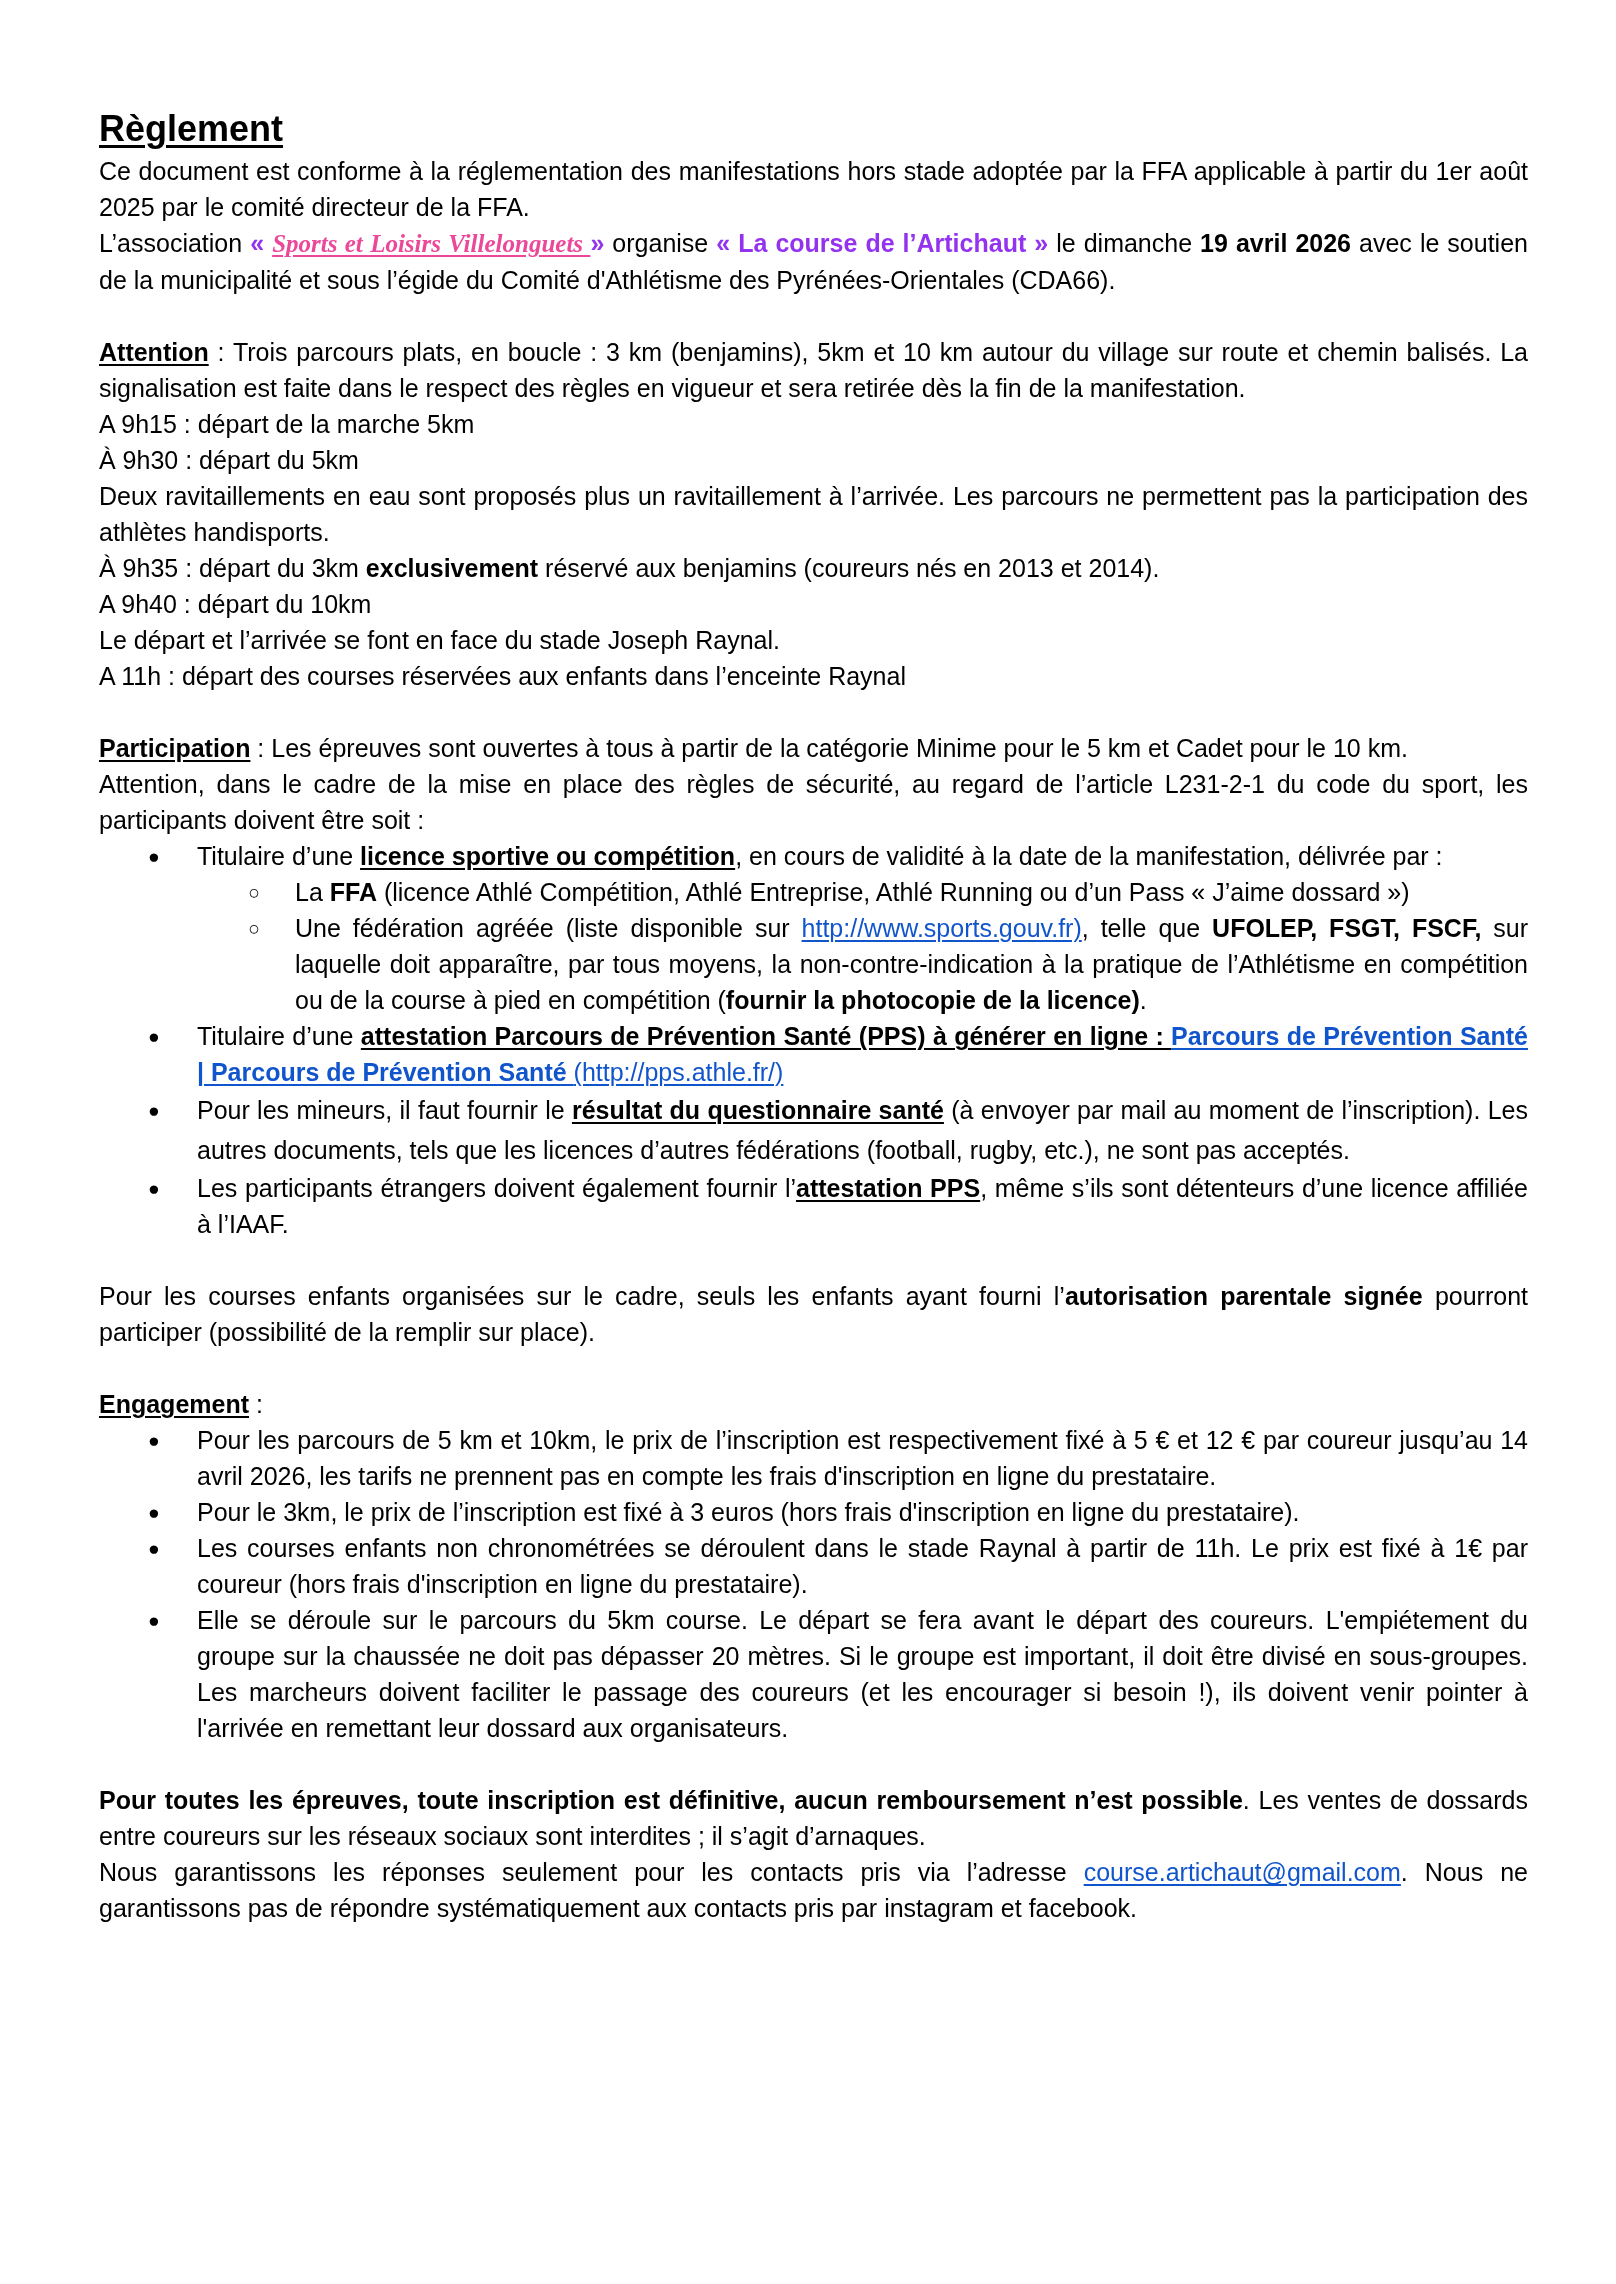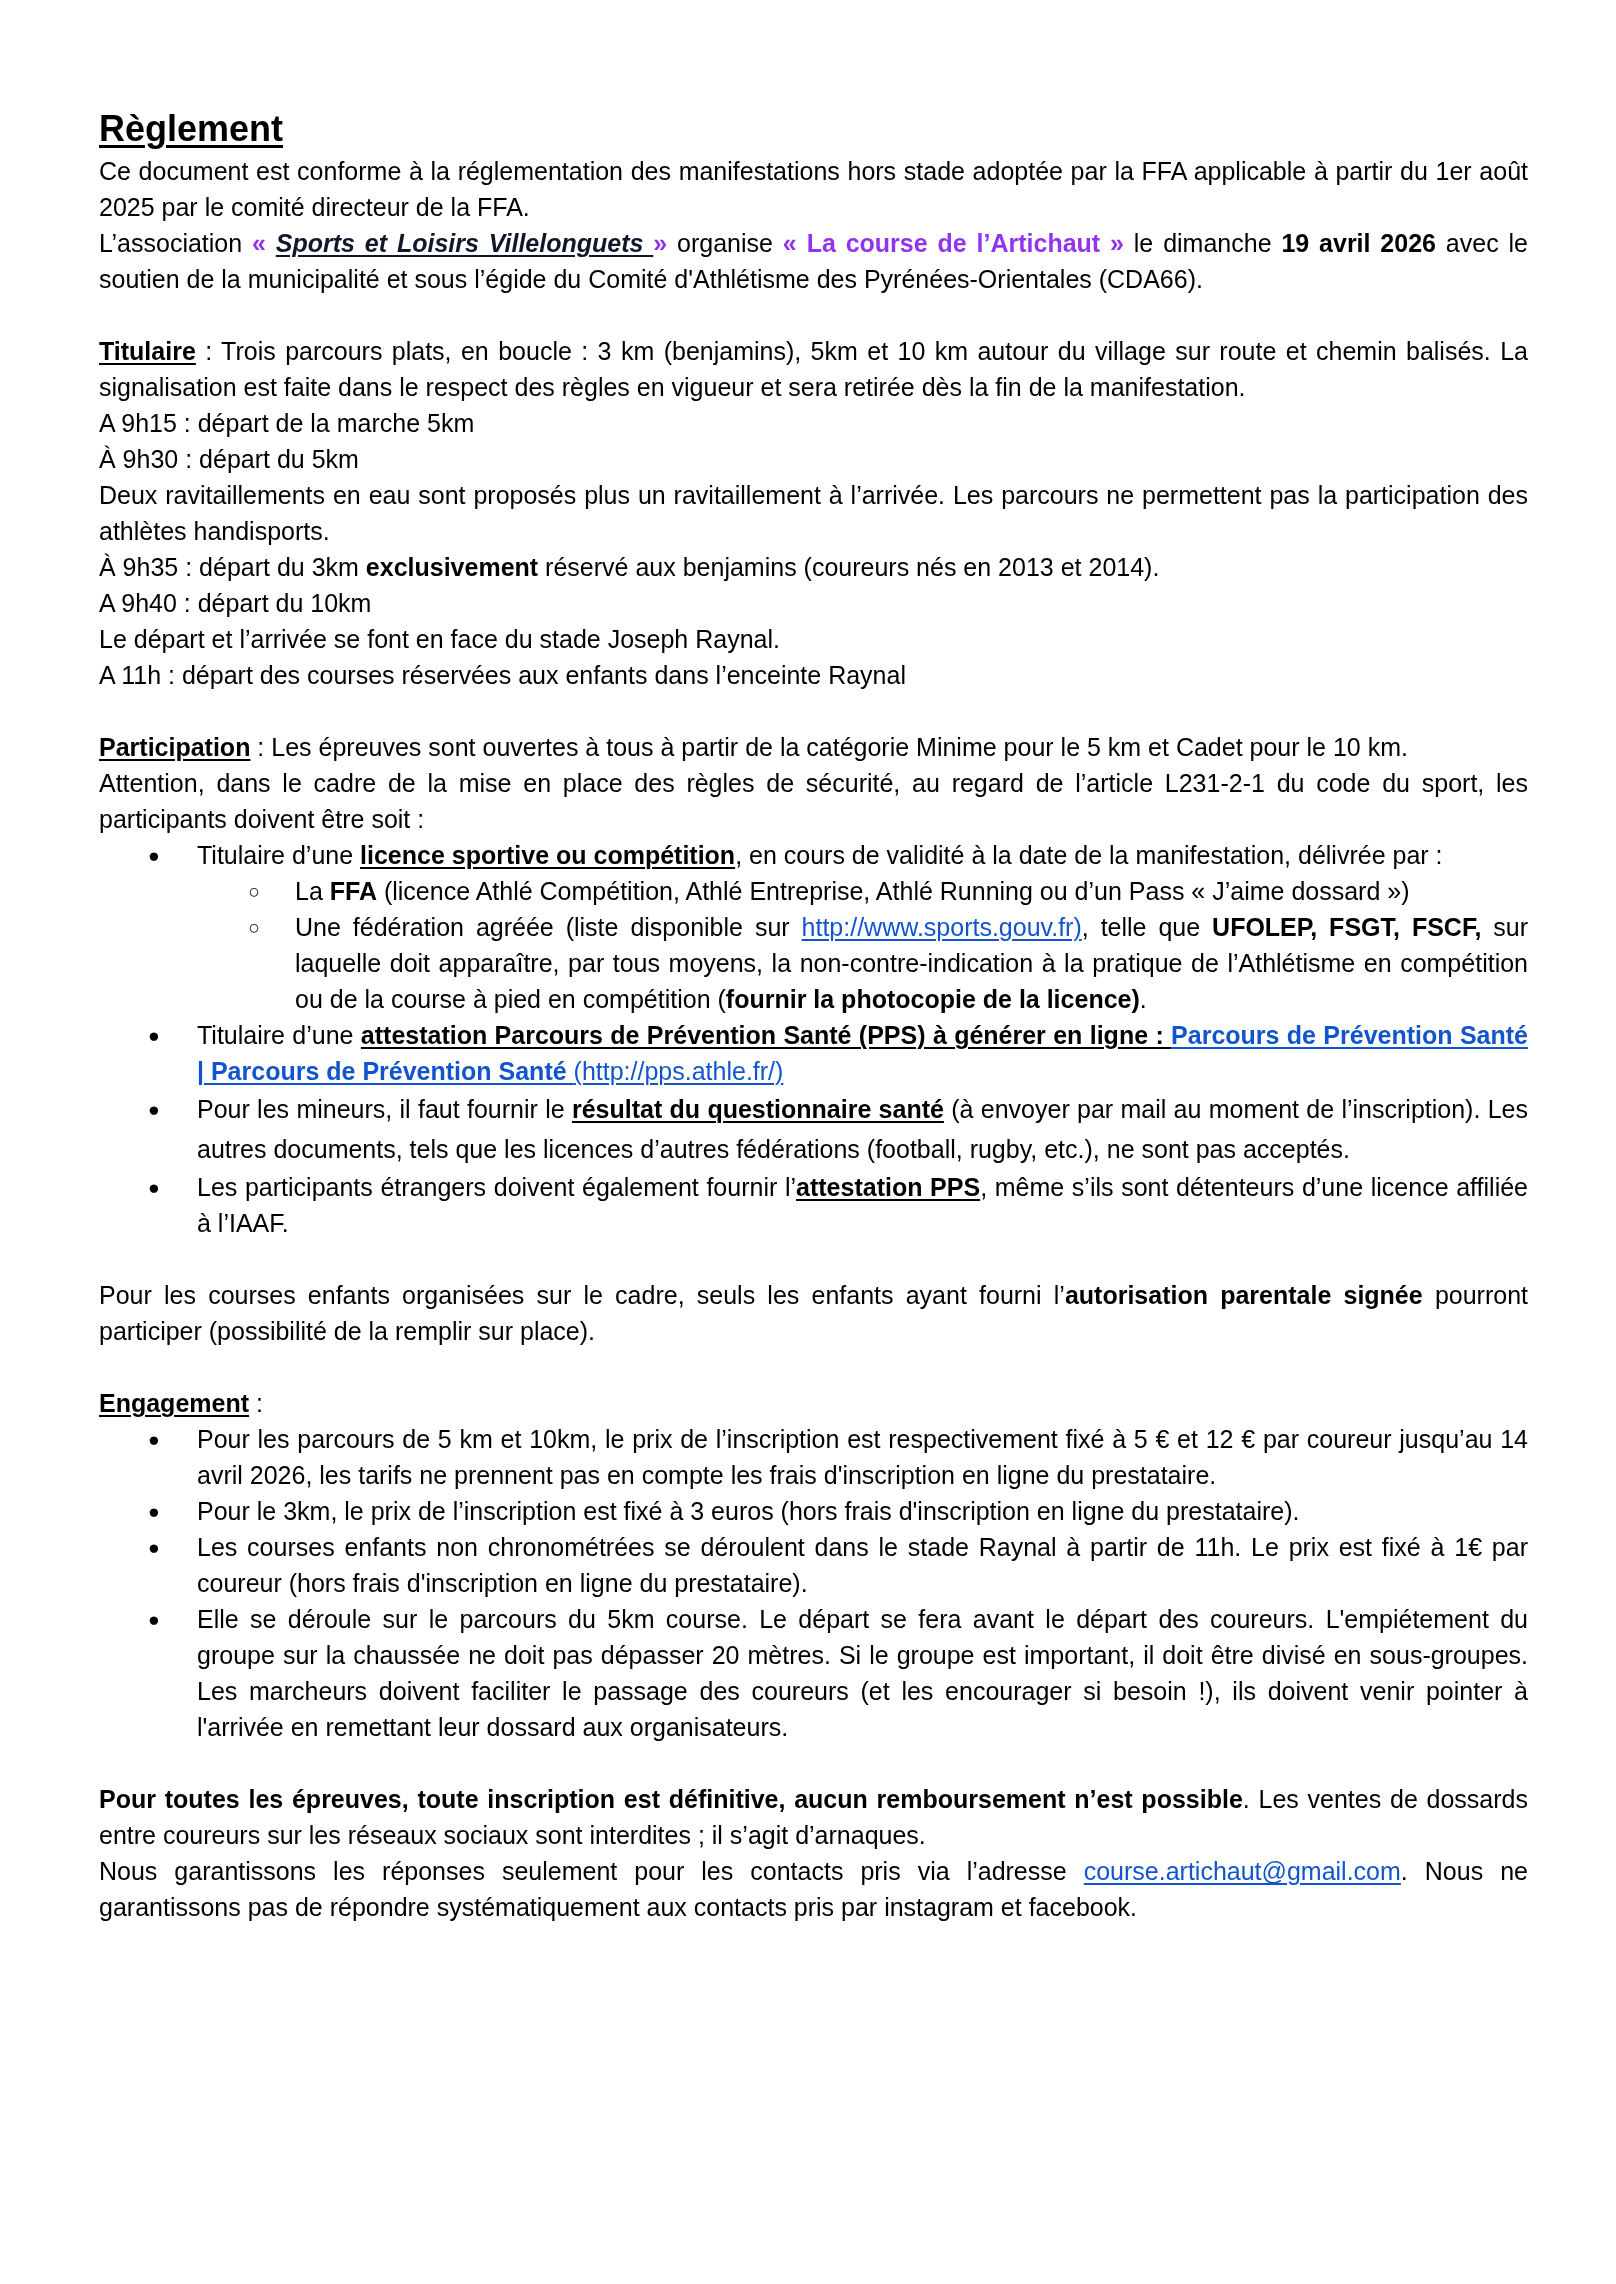--- a/index.html
+++ b/index.html
@@ -13,21 +13,21 @@
   }
   h1 {
     margin: 0; font-size: 36px; line-height: 49px; font-weight: bold;
     text-decoration: underline; text-decoration-thickness: 3.3px; text-underline-offset: 3.9px;
   }
   p { margin: 0; text-align: justify; }
   .gap { height: 36px; }
   .u { text-decoration: underline; text-decoration-thickness: 2px; text-underline-offset: 3.3px; }
   .b { font-weight: bold; }
   .purple { color: #9333f0; font-weight: bold; }
-  .purple-i { color: #0f172a; font-weight: bold; font-style: italic; text-decoration: underline; text-decoration-thickness: 2px; text-underline-offset: 3.3px; }
+  .purple-i { color: #ec4899; font-weight: bold; font-style: italic; text-decoration: underline; text-decoration-thickness: 2px; text-underline-offset: 3.3px; font-family: Liberation Serif, serif; }
   a, .link { color: #1155cc; text-decoration: underline; text-decoration-thickness: 2px; text-underline-offset: 3.3px; }
   .link-b { font-weight: bold; }
   ul { margin: 0; padding: 0; list-style: none; }
   li { position: relative; text-align: justify; }
   ul.l1 > li { padding-left: 98px; }
   ul.l1 > li::before {
     content: "\25CF"; position: absolute; left: 49px; top: 0; font-size: 19.5px;
   }
   ul.l2 > li { padding-left: 98px; }
   ul.l2 > li::before {
@@ -40,21 +40,21 @@
 <body>
 
 <div class="page">
   <h1>Règlement</h1>
 
   <p><span>Ce document est conforme à la réglementation des manifestations hors stade adoptée par la FFA  applicable à partir du 1er août 2025 par le comité directeur de la FFA.</span><br><span>L’association </span><span class="purple">« </span><span class="purple-i">Sports et Loisirs Villelonguets </span><span class="purple">»</span><span> organise </span><span class="purple">« La course de l’Artichaut »</span><span> le dimanche </span><span class="b">19 avril 2026</span><span> avec le soutien de la municipalité et sous l’égide du Comité d'Athlétisme des Pyrénées-Orientales (CDA66).</span></p>
 
   <div class="gap"></div>
 
   <section>
-    <p><span class="b u">Titulaire</span><span> : Trois parcours plats, en boucle : 3 km (benjamins), 5km et 10 km autour du village sur route et chemin balisés. La signalisation est faite dans le respect des règles en vigueur et sera retirée dès la fin de la manifestation.</span></p>
+    <p><span class="b u">Attention</span><span> : Trois parcours plats, en boucle : 3 km (benjamins), 5km et 10 km autour du village sur route et chemin balisés. La signalisation est faite dans le respect des règles en vigueur et sera retirée dès la fin de la manifestation.</span></p>
     <p>A 9h15 : départ de la marche 5km</p>
     <p>À 9h30 : départ du 5km</p>
     <p>Deux ravitaillements en eau sont proposés plus un ravitaillement à l’arrivée. Les parcours ne permettent pas la participation des athlètes handisports.</p>
     <p><span>À 9h35 : départ du 3km  </span><span class="b">exclusivement</span><span> réservé aux benjamins (coureurs nés en 2013 et 2014).</span></p>
     <p>A 9h40 : départ du 10km</p>
     <p>Le départ et l’arrivée se font en face du stade Joseph Raynal.</p>
     <p>A 11h : départ des courses réservées aux enfants dans l’enceinte Raynal</p>
   </section>
 
   <div class="gap"></div>

